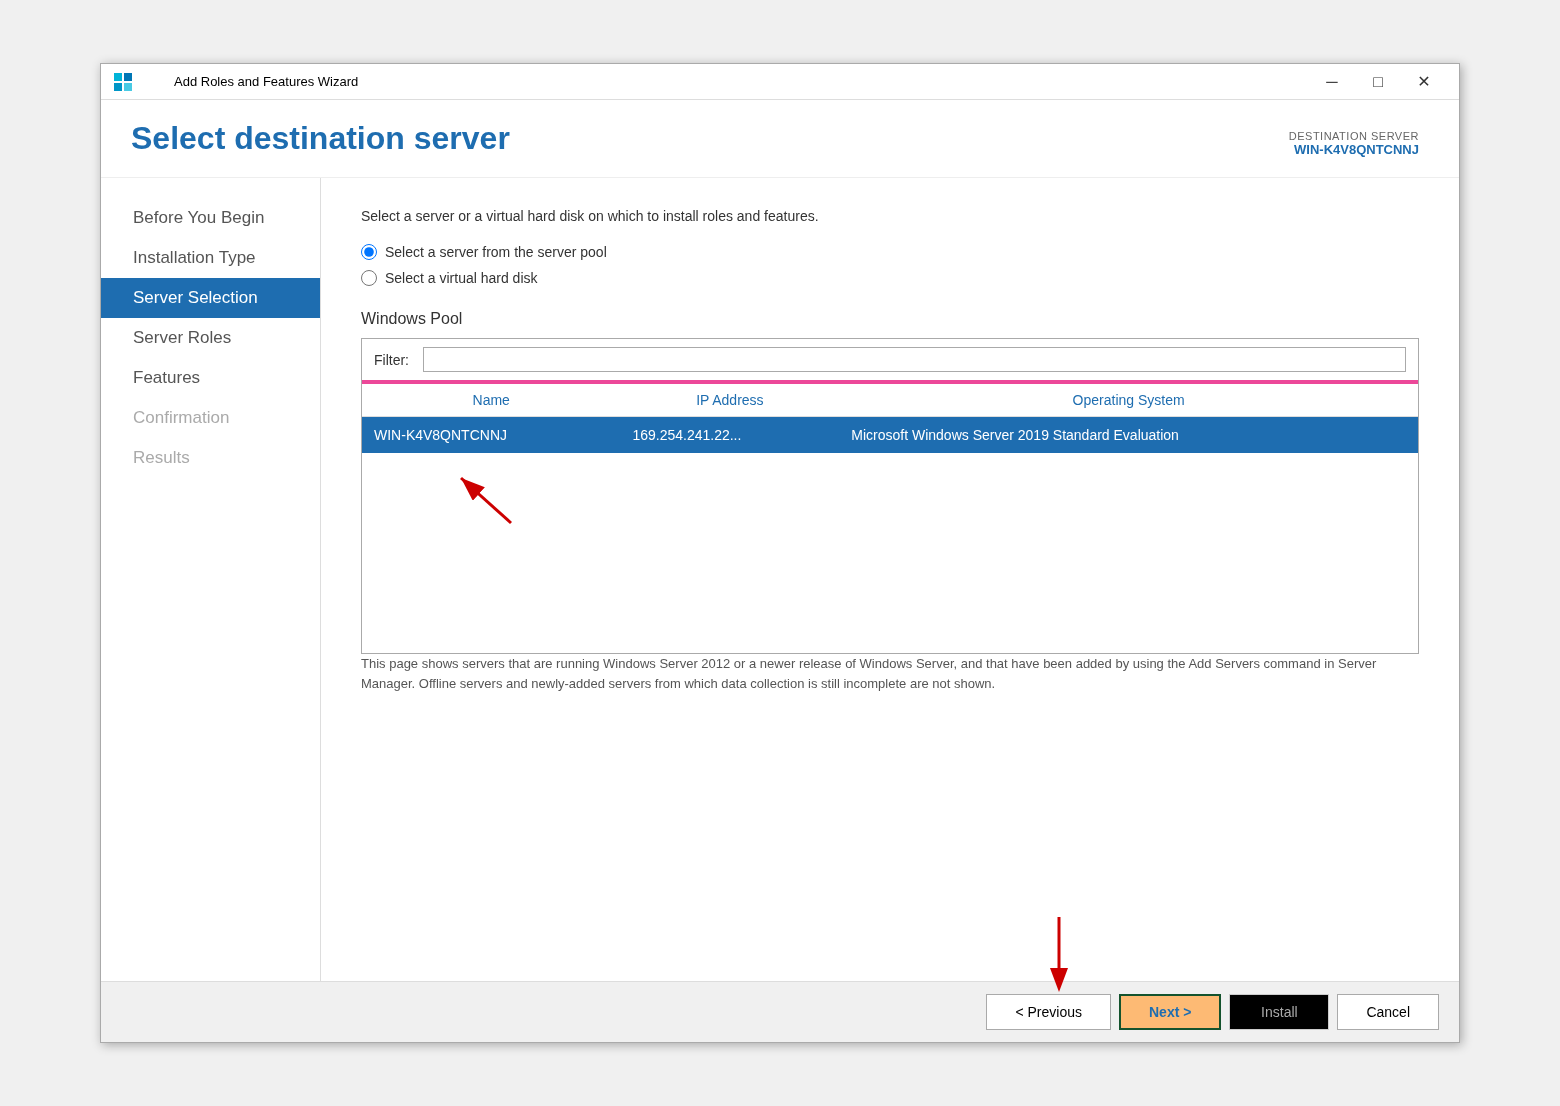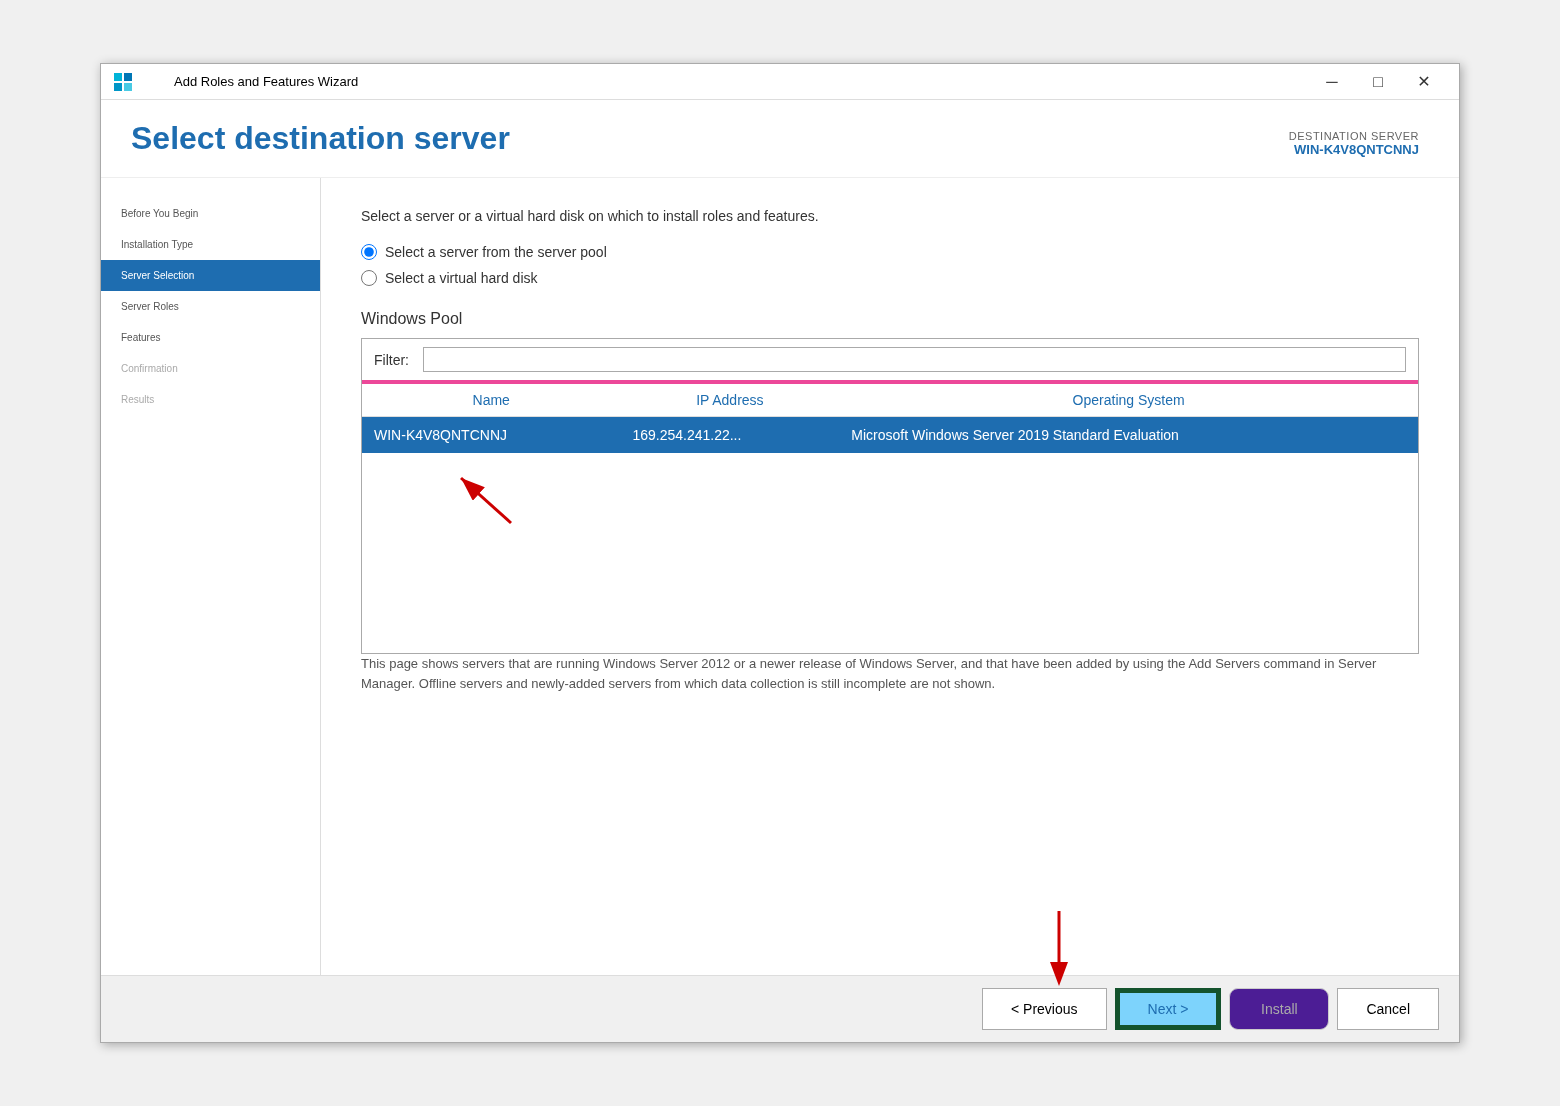--- a/index.html
+++ b/index.html
@@ -97,22 +97,22 @@
       overflow: hidden;
     }
     .sidebar {
       width: 220px;
       background: #fff;
       border-right: 1px solid #ddd;
       padding: 20px 0;
       flex-shrink: 0;
     }
     .sidebar-item {
-      padding: 10px 20px;
-      font-size: 10px;
+      padding: 10px 32px;
+      font-size: 17px;
       cursor: pointer;
       color: #555;
     }
     .sidebar-item.active {
       background: #1e6db0;
       color: #fff;
     }
     .sidebar-item.disabled {
       color: #aaa;
       cursor: default;
@@ -223,30 +223,30 @@
     }
     .footer-btn {
       padding: 8px 28px;
       font-size: 14px;
       border: 1px solid #aaa;
       background: #fff;
       cursor: pointer;
       min-width: 100px;
     }
     .footer-btn.primary {
-      background: #7dd3fc;
-      border: 5px solid #14532d;
+      background: #fdba74;
+      border: 2px solid #14532d;
       color: #1e6db0;
+      font-weight: bold;
     }
     .footer-btn:disabled {
       color: #aaa;
       border-color: #ccc;
       cursor: default;
-      background: #4c1d95;
-      border-radius: 9px;
+      background: #000000;
     }
 
     .server-pool-wrapper {
       position: relative;
     }
   </style>
 </head>
 <body>
 
 <div class="window">

